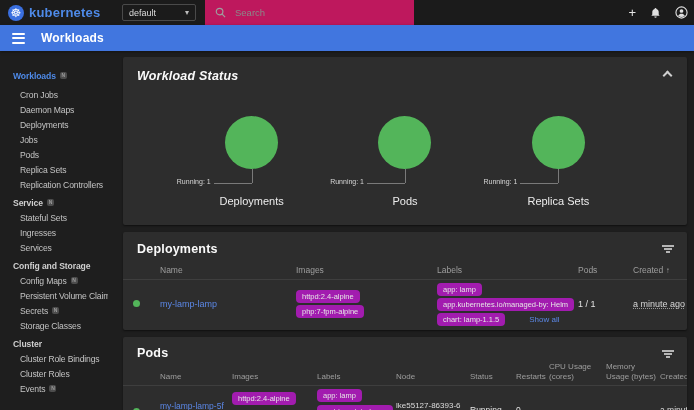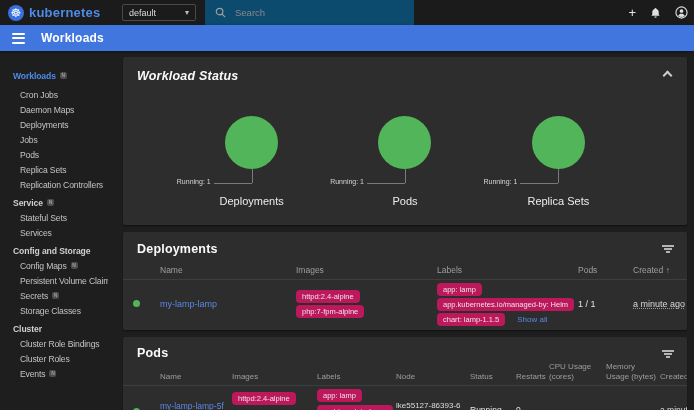--- a/index.html
+++ b/index.html
@@ -6,21 +6,21 @@
   body { background:#111; font-family:"Liberation Sans", sans-serif; }
   #app { position:relative; width:694px; height:410px; overflow:hidden; background:#1e1e1e; }
 
   
   .topbar { position:absolute; left:0; top:0; width:694px; height:25px; background:#1b1b1b; display:flex; align-items:center; }
   .brand { display:flex; align-items:center; gap:5px; padding-left:8px; cursor:pointer; }
   .logo { width:16px; height:16px; border-radius:50%; background:#3a6fdf; color:#fff; font-size:12px; line-height:16px; text-align:center; }
   .brand-name { color:#4e8ae8; font-size:13px; font-weight:600; letter-spacing:.2px; }
   .ns-select { position:absolute; left:122px; top:4px; width:74px; height:17px; border:1px solid #4a4a4a; border-radius:2px; display:flex; align-items:center; justify-content:space-between; padding:0 6px; color:#dcdcdc; font-size:9px; cursor:pointer; }
   .ns-caret { font-size:8px; color:#bdbdbd; }
-  .searchbox { position:absolute; left:205px; top:0; width:209px; height:25px; background:#0c4a6e; display:flex; align-items:center; gap:9px; padding-left:10px; }
+  .searchbox { position:absolute; left:205px; top:0; width:209px; height:25px; background:#be185d; display:flex; align-items:center; gap:9px; padding-left:10px; }
   .search-input { background:transparent; border:none; outline:none; color:#ddd; font-size:9.5px; width:150px; font-family:"Liberation Sans",sans-serif; }
   .search-input::placeholder { color:#8a8a8a; }
   .top-actions { position:absolute; right:6px; top:0; height:25px; display:flex; align-items:center; gap:14px; }
   .plus-icon { color:#e6e6e6; font-size:13px; cursor:pointer; line-height:1; }
   .icon-btn { cursor:pointer; display:flex; align-items:center; }
 
   
   .appbar { position:absolute; left:0; top:25px; width:694px; height:26px; background:#4176df; display:flex; align-items:center; box-shadow:0 1px 3px rgba(0,0,0,.4); z-index:5; }
   .burger { margin-left:12px; display:flex; flex-direction:column; gap:2.5px; cursor:pointer; }
   .burger b { display:block; width:13px; height:2px; background:#fff; border-radius:1px; }
@@ -52,34 +52,34 @@
   .legend-label { position:absolute; right:calc(50% + 41px); top:9px; font-size:7px; color:#d6d6d6; white-space:nowrap; }
   .chart-name { margin-top:9px; font-size:11px; color:#ececec; }
 
   
   .filter-icon { position:absolute; right:13px; top:13px; display:flex; flex-direction:column; align-items:center; gap:1.5px; cursor:pointer; }
   .filter-icon i { display:block; height:1.5px; background:#b5b5b5; }
   .filter-icon i:nth-child(1){width:12px;} .filter-icon i:nth-child(2){width:8px;} .filter-icon i:nth-child(3){width:4px;}
 
   .thead { color:#9e9e9e; }
   .divider-bottom { border-bottom:1px solid #3e3e3e; }
-  .chip { display:inline-block; background:#be185d; color:#e6e6e6; border-radius:4px; padding:2px 6px; font-size:7.5px; white-space:nowrap; }
+  .chip { display:inline-block; background:#a21caf; color:#e6e6e6; border-radius:4px; padding:2px 6px; font-size:7.5px; white-space:nowrap; }
   .dot { width:7px; height:7px; border-radius:50%; background:#53b55a; }
   .link { color:#5b87e5; cursor:pointer; }
   .created-link { color:#d8d8d8; text-decoration:underline dotted #9a9a9a; cursor:pointer; white-space:nowrap; }
 
   
   #card-deployments { top:232px; height:98px; }
   #card-deployments .card-title { padding:10px 14px 0; }
   .dep-grid { display:grid; grid-template-columns:37px 136px 141px 141px 55px 1fr; }
   .dep-head { margin-top:6px; height:18px; align-items:end; padding-bottom:4px; font-size:8.5px; }
   .dep-row { height:48px; align-items:center; font-size:9px; color:#e2e2e2; }
   .dep-row .dot { margin-left:10px; }
   .labels-stack { display:flex; flex-direction:column; align-items:flex-start; gap:2px; }
-  .show-all { font-size:8px; margin-left:12px; }
+  .show-all { font-size:8px; margin-left:24px; }
   .sort-arrow { font-size:8px; }
 
   
   #card-pods { top:337px; height:110px; }
   #card-pods .card-title { padding:9px 14px 0; }
   .pod-grid { display:grid; grid-template-columns:37px 72px 85px 79px 74px 46px 33px 57px 54px 1fr; }
   .pod-head { margin-top:2px; min-height:24px; align-items:end; padding-bottom:4px; font-size:8px; line-height:1.2; }
   .pod-head > div { padding-right:3px; }
   .pod-row { align-items:start; font-size:8.5px; color:#e2e2e2; padding-top:2px; }
   .pod-row .dot { margin-left:10px; margin-top:20px; }
@@ -167,20 +167,23 @@
         <span class="si-label">Replication Controllers</span>
       </div>
     <div class="si top">
         <span class="si-label">Service</span>
         <span class="nbadge">N</span>
       </div>
     <div class="si sub">
         <span class="si-label">Stateful Sets</span>
       </div>
     <div class="si sub">
+        <span class="si-label">Ingresses</span>
+      </div>
+    <div class="si sub">
         <span class="si-label">Services</span>
       </div>
     <div class="si top">
         <span class="si-label">Config and Storage</span>
       </div>
     <div class="si sub">
         <span class="si-label">Config Maps</span>
         <span class="nbadge">N</span>
       </div>
     <div class="si sub">

